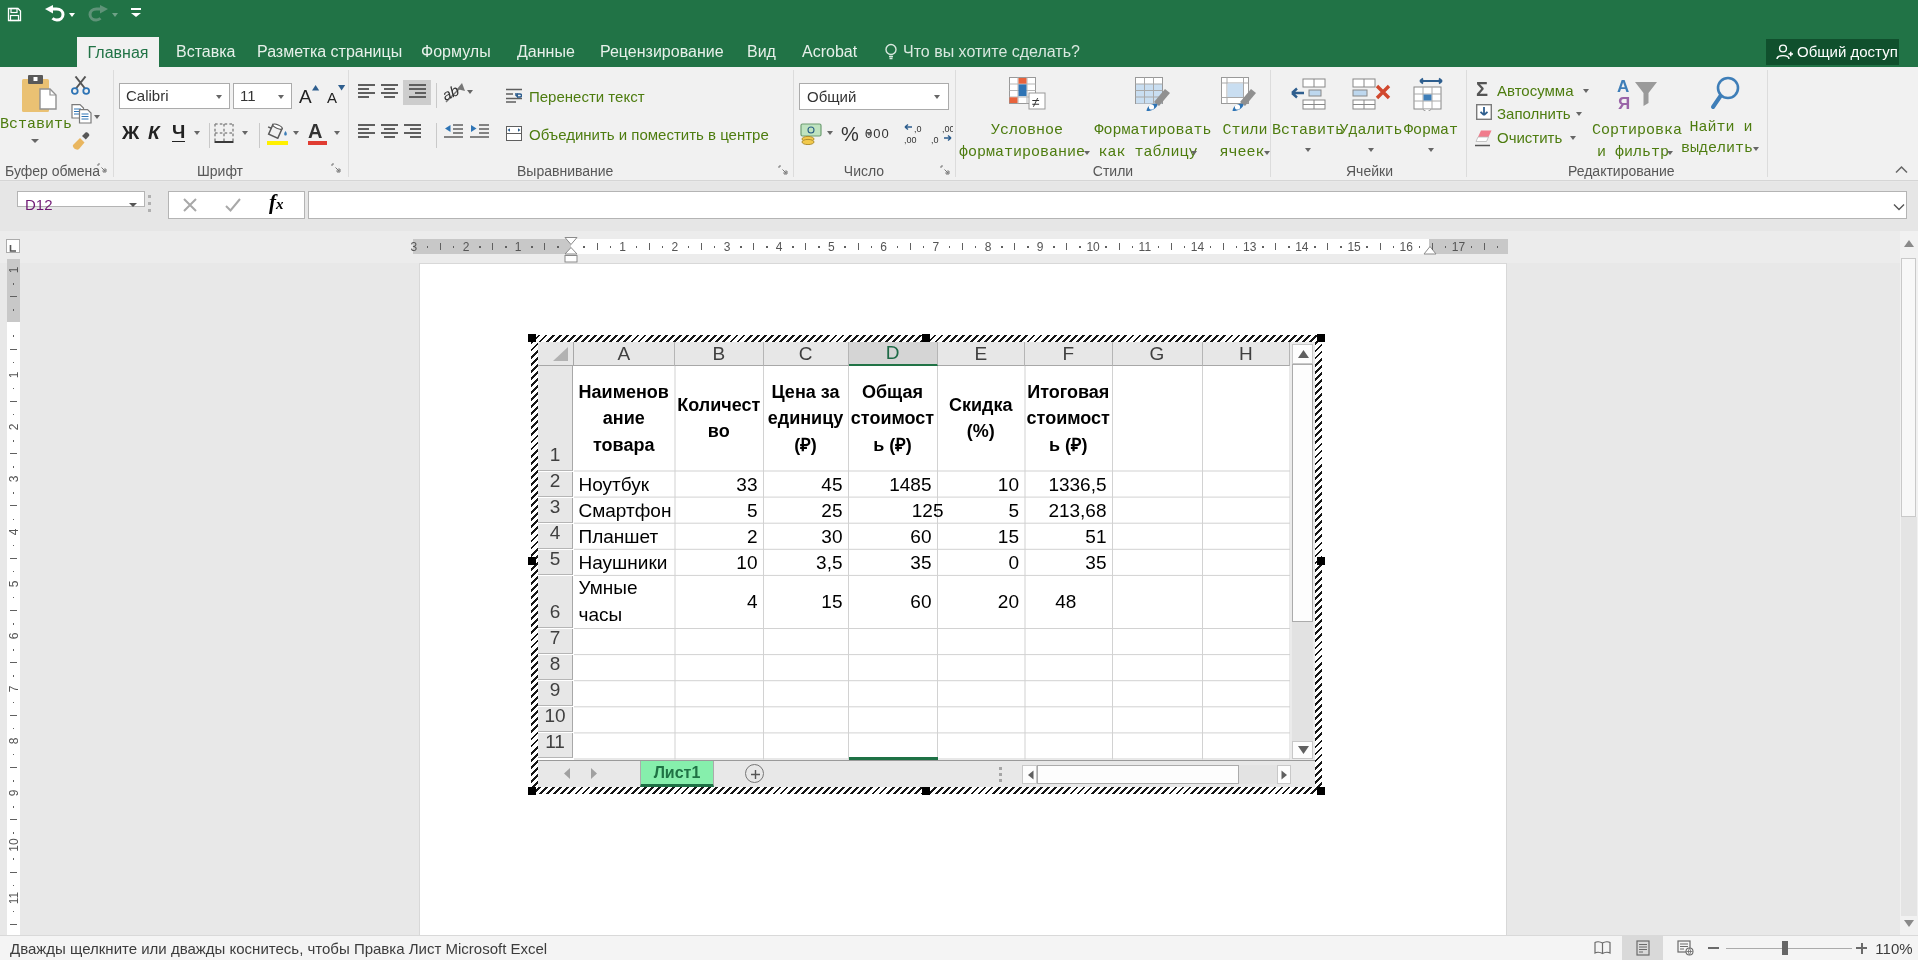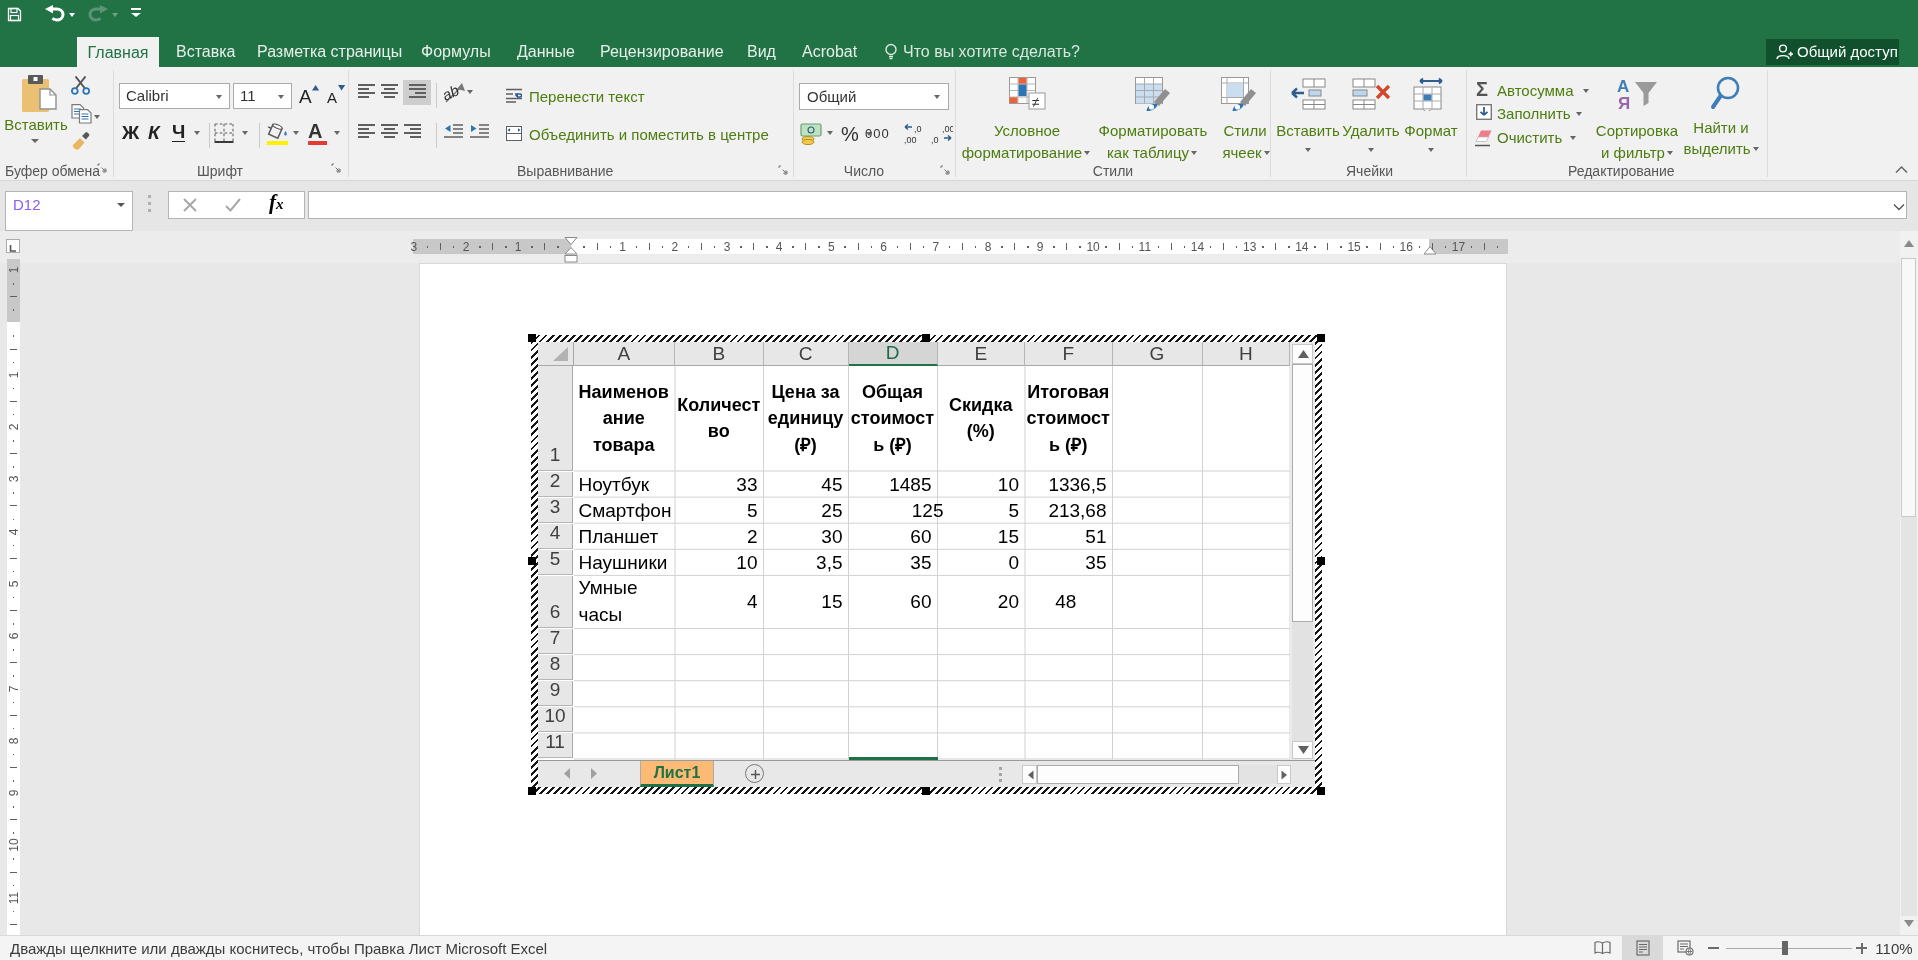--- a/index.html
+++ b/index.html
@@ -12,21 +12,21 @@
   .tab { position:absolute; top:37px; height:30px; line-height:30px; font-size:16px; color:#E7F0EA; text-align:center; white-space:nowrap; }
   #tab-active { position:absolute; left:77px; top:37px; width:82px; height:30px; background:#F1F1F1; color:#217346; font-size:16px; text-align:center; line-height:31px; }
   #share-btn { position:absolute; left:1766px; top:39px; width:133px; height:26px; background:#10502D; color:#fff; font-size:15px; line-height:26px; }
 
   
   #ribbon { left:0; top:67px; width:1918px; height:114px; background:#F1F1F1; border-bottom:1px solid #D5D5D5; }
   .gsep { position:absolute; top:3px; width:1px; height:107px; background:#DCDCDC; }
   .glabel { position:absolute; top:96px; height:15px; font-size:14px; color:#575757; text-align:center; white-space:nowrap; }
   .launcher { position:absolute; width:10px; height:10px; }
   .btxt { position:absolute; font-size:15px; color:#4d7c0f; white-space:nowrap; }
-  .ctr { text-align:center; transform:translateX(-50%); }
+  .ctr { text-align:center; transform:translateX(-50%);font-family:Liberation Mono, monospace; }
   .combo { position:absolute; background:#fff; border:1px solid #ABABAB; font-size:15px; color:#333; }
   .dar { position:absolute; width:0; height:0; border-left:4px solid transparent; border-right:4px solid transparent; border-top:4px solid #666; }
   .selbox { position:absolute; background:#CDCDCD; }
 
   
   #fbar { left:0; top:182px; width:1918px; height:49px; background:#E6E6E6; }
   .fbox { position:absolute; background:#fff; border:1px solid #B4B4B4; }
 
   
   #rulerrow { left:0; top:231px; width:1918px; height:32px; background:#ECECEC; }
@@ -363,21 +363,21 @@
   </svg>
   <div class="btxt ctr" style="left:1721px;top:52px">Найти и</div>
   <div class="btxt ctr" style="left:1717px;top:73px">выделить</div>
   <div class="dar" style="left:1753px;top:80px;border-left-width:3.5px;border-right-width:3.5px"></div>
 
   <svg class="abs" style="left:1895px;top:98px" width="13" height="9" viewBox="0 0 13 9">
       <path d="M1 7.5 L6.5 2 L12 7.5" stroke="#666" stroke-width="1.5" fill="none"></path>
     </svg>
 </div>
 <div class="abs" id="fbar">
-  <div class="fbox" style="left:5px;top:9px;width:128px;height:40px;font-size:15px;color:#8b5cf6;line-height:26px"><span style="margin-left:7px">D12</span>
+  <div class="fbox" style="left:17px;top:9px;width:128px;height:16px;font-size:15px;color:#701a75;line-height:26px"><span style="margin-left:7px">D12</span>
     <div class="dar" style="left:111px;top:11px;border-left-width:4px;border-right-width:4px;border-top-color:#555"></div>
   </div>
   <div class="abs" style="left:148px;top:13px;width:3px;height:3px;background:#B0B0B0;box-shadow:0 7px 0 #B0B0B0, 0 14px 0 #B0B0B0"></div>
   <div class="fbox" style="left:168px;top:9px;width:137px;height:28px">
     <svg class="abs" style="left:14px;top:6px" width="14" height="14" viewBox="0 0 14 14">
         <path d="M1 1 L13 13 M13 1 L1 13" stroke="#A8A8A8" stroke-width="2"></path>
       </svg>
     <svg class="abs" style="left:56px;top:6px" width="16" height="14" viewBox="0 0 16 14">
         <path d="M1 8 L5.5 12.5 L15 1" stroke="#A8A8A8" stroke-width="2" fill="none"></path>
       </svg>
@@ -685,21 +685,21 @@
         </svg>
     </div>
 
     <div class="abs" style="left:0;top:417.5px;width:777px;height:27.5px;background:#E8E8E8;border-top:1px solid #9a9a9a">
       <svg class="abs" style="left:24px;top:6px" width="10" height="13" viewBox="0 0 10 13">
           <path d="M8 1 L2 6.5 L8 12 Z" fill="#A0A0A0"></path>
         </svg>
       <svg class="abs" style="left:51px;top:6px" width="10" height="13" viewBox="0 0 10 13">
           <path d="M2 1 L8 6.5 L2 12 Z" fill="#A0A0A0"></path>
         </svg>
-      <div class="abs" style="left:102px;top:0;width:74px;height:26px;background:#fdba74;border-left:1px solid #ABABAB;border-right:1px solid #ABABAB;border-bottom:3px solid #1E7145;color:#1F7244;font-weight:bold;font-size:16px;text-align:center;line-height:23px">Лист1</div>
+      <div class="abs" style="left:102px;top:0;width:74px;height:26px;background:#86efac;border-left:1px solid #ABABAB;border-right:1px solid #ABABAB;border-bottom:3px solid #1E7145;color:#1F7244;font-weight:bold;font-size:16px;text-align:center;line-height:23px">Лист1</div>
       <div class="abs" style="left:207px;top:3.5px;width:19px;height:19px;border:1px solid #767676;border-radius:50%">
         <svg width="19" height="19" viewBox="0 0 19 19">
             <path d="M9.5 5 V14 M5 9.5 H14" stroke="#555" stroke-width="1.4"></path>
           </svg>
       </div>
       <div class="abs" style="left:461px;top:6px;width:3px;height:3px;background:#A5A5A5;box-shadow:0 6px 0 #A5A5A5, 0 12px 0 #A5A5A5"></div>
 
       <div class="abs" style="left:484px;top:4.5px;width:269px;height:19px;background:#E3E3E3">
         <div class="abs" style="left:0;top:0;width:15px;height:19px;background:#FDFDFD;border:1px solid #C8C8C8"></div>
         <svg class="abs" style="left:4.5px;top:4.5px" width="7" height="10" viewBox="0 0 7 10">

